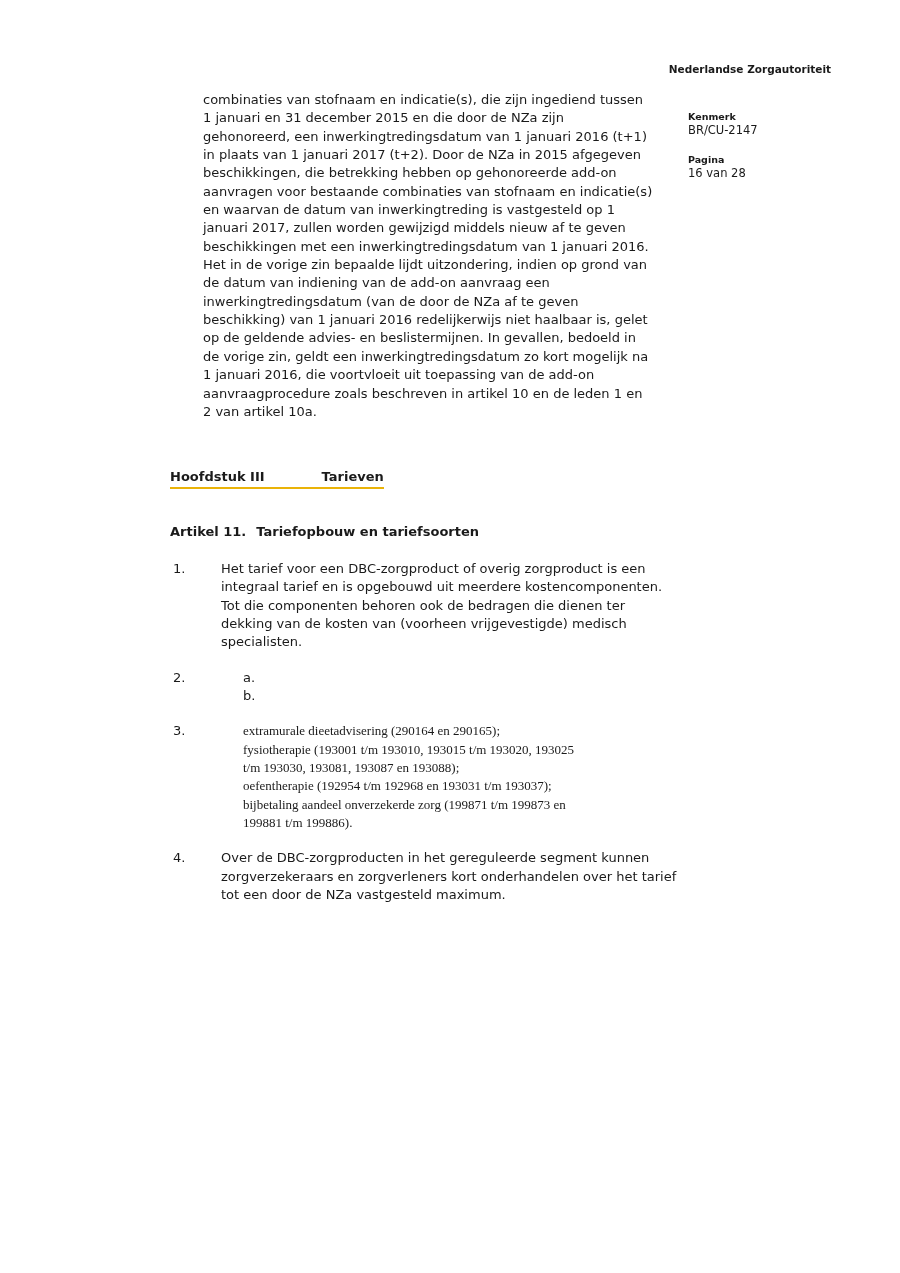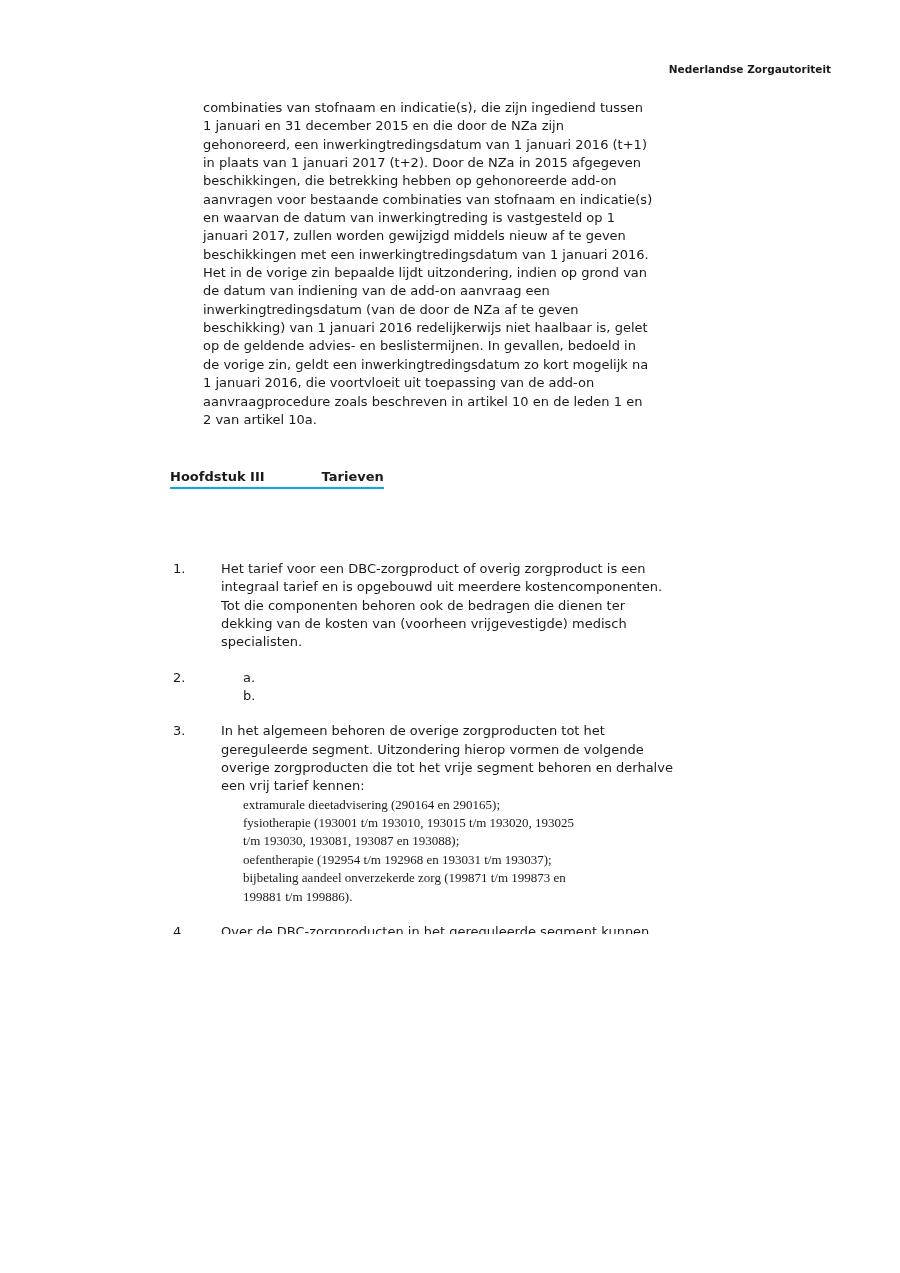--- a/index.html
+++ b/index.html
@@ -32,33 +32,33 @@
     top: 110px;
     width: 170px;
   }
   .meta-label { font-size: 9.5px; font-weight: bold; line-height: 13px; }
   .meta-value { font-size: 11.5px; line-height: 15px; }
   .meta-value.kenmerk { margin-bottom: 15px; }
 
   .intro {
     position: absolute;
     left: 203px;
-    top: 99px;
+    top: 91px;
     width: 620px;
   }
 
   .chapter-heading {
     position: absolute;
     left: 170px;
     top: 468px;
     font-weight: bold;
   }
   .chapter-heading .underlined {
     display: inline-block;
-    border-bottom: 2px solid #0ea5e9;
+    border-bottom: 2px solid #eab308;
     padding-bottom: 1px;
   }
   .tab-spacer { display: inline-block; width: 57px; }
 
   .article-heading {
     position: absolute;
     left: 170px;
     top: 523px;
     font-weight: bold;
   }
@@ -78,20 +78,26 @@
   .sub-marker { width: 25px; flex: none; }
   .inner-list { margin-left: 22px; font-family: Liberation Serif, serif; }
 </style>
 </head>
 <body>
 
 <div class="page">
 
   <div class="org-name">Nederlandse Zorgautoriteit</div>
 
+  <div class="meta">
+    <div class="meta-label">Kenmerk</div>
+    <div class="meta-value kenmerk">BR/CU-2147</div>
+    <div class="meta-label">Pagina</div>
+    <div class="meta-value">16 van 28</div>
+  </div>
 
   <div class="intro pre">combinaties van stofnaam en indicatie(s), die zijn ingediend tussen
 1 januari en 31 december 2015 en die door de NZa zijn
 gehonoreerd, een inwerkingtredingsdatum van 1 januari 2016 (t+1)
 in plaats van 1 januari 2017 (t+2). Door de NZa in 2015 afgegeven
 beschikkingen, die betrekking hebben op gehonoreerde add-on
 aanvragen voor bestaande combinaties van stofnaam en indicatie(s)
 en waarvan de datum van inwerkingtreding is vastgesteld op 1
 januari 2017, zullen worden gewijzigd middels nieuw af te geven
 beschikkingen met een inwerkingtredingsdatum van 1 januari 2016.
@@ -102,20 +108,23 @@
 op de geldende advies- en beslistermijnen. In gevallen, bedoeld in
 de vorige zin, geldt een inwerkingtredingsdatum zo kort mogelijk na
 1 januari 2016, die voortvloeit uit toepassing van de add-on
 aanvraagprocedure zoals beschreven in artikel 10 en de leden 1 en
 2 van artikel 10a.</div>
 
   <div class="chapter-heading">
     <span class="underlined"><span>Hoofdstuk III</span><span class="tab-spacer"></span><span>Tarieven</span></span>
   </div>
 
+  <div class="article-heading">
+    <span>Artikel 11.</span><span class="article-title">Tariefopbouw en tariefsoorten</span>
+  </div>
 
   <div class="list">
 
     <div class="item">
       <div class="item-num">1.</div>
       <div class="item-body pre">Het tarief voor een DBC-zorgproduct of overig zorgproduct is een
 integraal tarief en is opgebouwd uit meerdere kostencomponenten.
 Tot die componenten behoren ook de bedragen die dienen ter
 dekking van de kosten van (voorheen vrijgevestigde) medisch
 specialisten.</div>
@@ -129,24 +138,20 @@
         </div>
         <div class="subitem">
           <div class="sub-marker">b.</div>
         </div>
       </div>
     </div>
 
     <div class="item">
       <div class="item-num">3.</div>
       <div class="item-body">
-        <div class="pre">In het algemeen behoren de overige zorgproducten tot het
-gereguleerde segment. Uitzondering hierop vormen de volgende
-overige zorgproducten die tot het vrije segment behoren en derhalve
-een vrij tarief kennen:</div>
         <div class="inner-list pre">extramurale dieetadvisering (290164 en 290165);
 fysiotherapie (193001 t/m 193010, 193015 t/m 193020, 193025
 t/m 193030, 193081, 193087 en 193088);
 oefentherapie (192954 t/m 192968 en 193031 t/m 193037);
 bijbetaling aandeel onverzekerde zorg (199871 t/m 199873 en
 199881 t/m 199886).</div>
       </div>
     </div>
 
     <div class="item">

